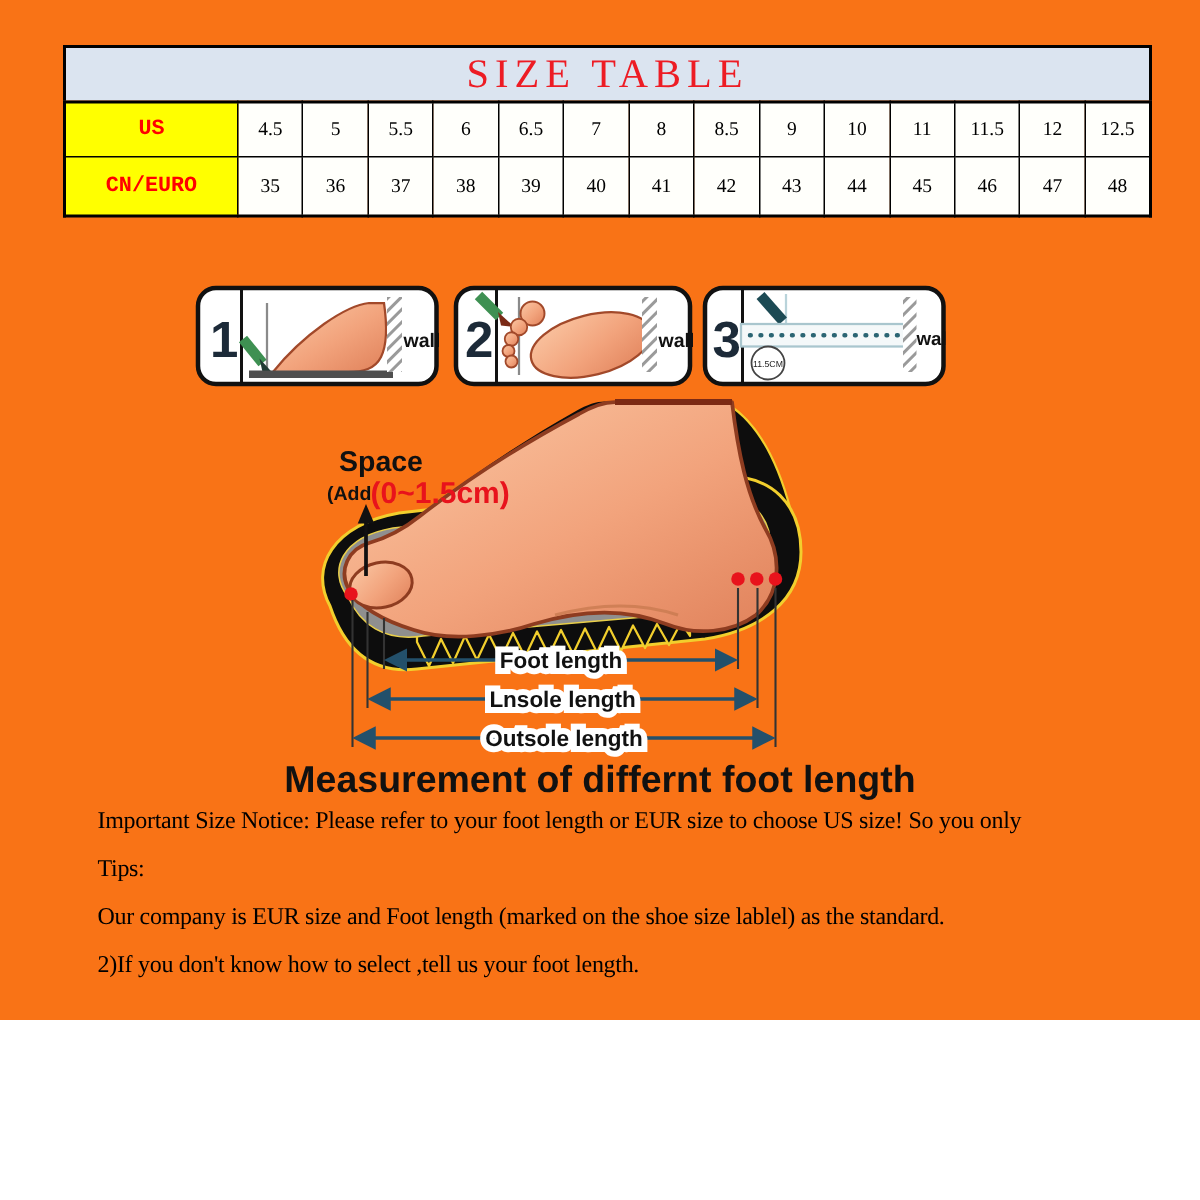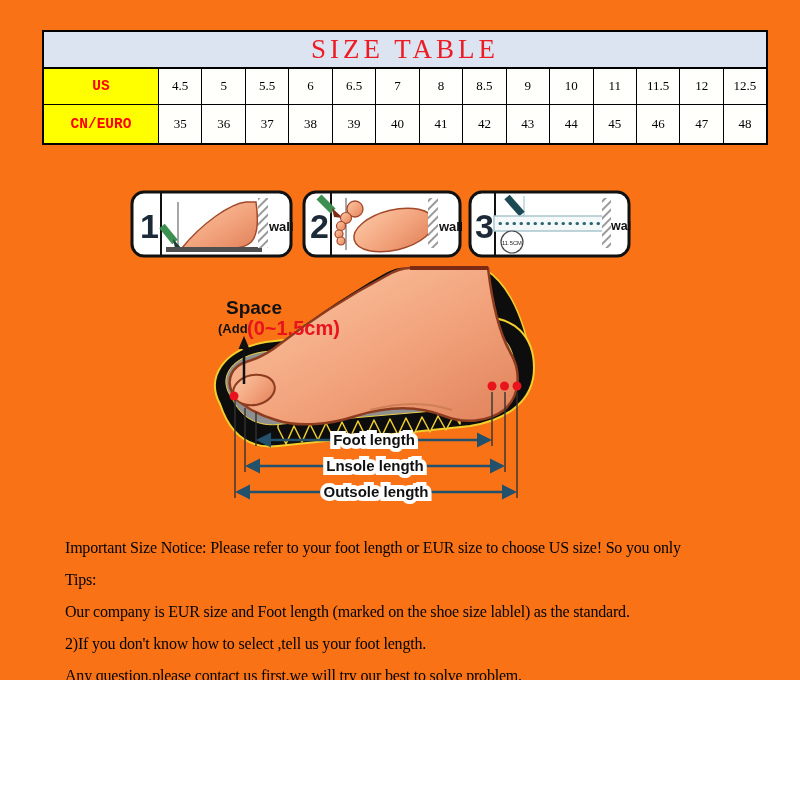--- a/index.html
+++ b/index.html
@@ -201,22 +201,22 @@
       <line x1="78" y1="208" x2="332" y2="208" marker-start="url(#ah)" marker-end="url(#ah)"></line>
       <line x1="68" y1="234" x2="344" y2="234" marker-start="url(#ah)" marker-end="url(#ah)"></line>
     </g>
     <g font-size="15" font-weight="bold" fill="#111" text-anchor="middle" style="paint-order:stroke" stroke="#ffffff" stroke-width="8">
       <text x="204" y="187">Foot length</text>
       <text x="205" y="213">Lnsole length</text>
       <text x="206" y="239">Outsole length</text>
     </g>
   </svg>
 
+  <div class="caption">Measurement of differnt foot length</div>
 
   <div class="notice">
     <p>Important Size Notice: Please refer to your foot length or EUR size to choose US size! So you only</p>
     <p>Tips:</p>
     <p>Our company is EUR size and Foot length (marked on the shoe size lablel) as the standard.</p>
     <p>2)If you don't know how to select ,tell us your foot length.</p>
-    <p>Any question,please contact us first,we will try our best to solve problem.</p>
   </div>
 
 </div>
 
 </body></html>

